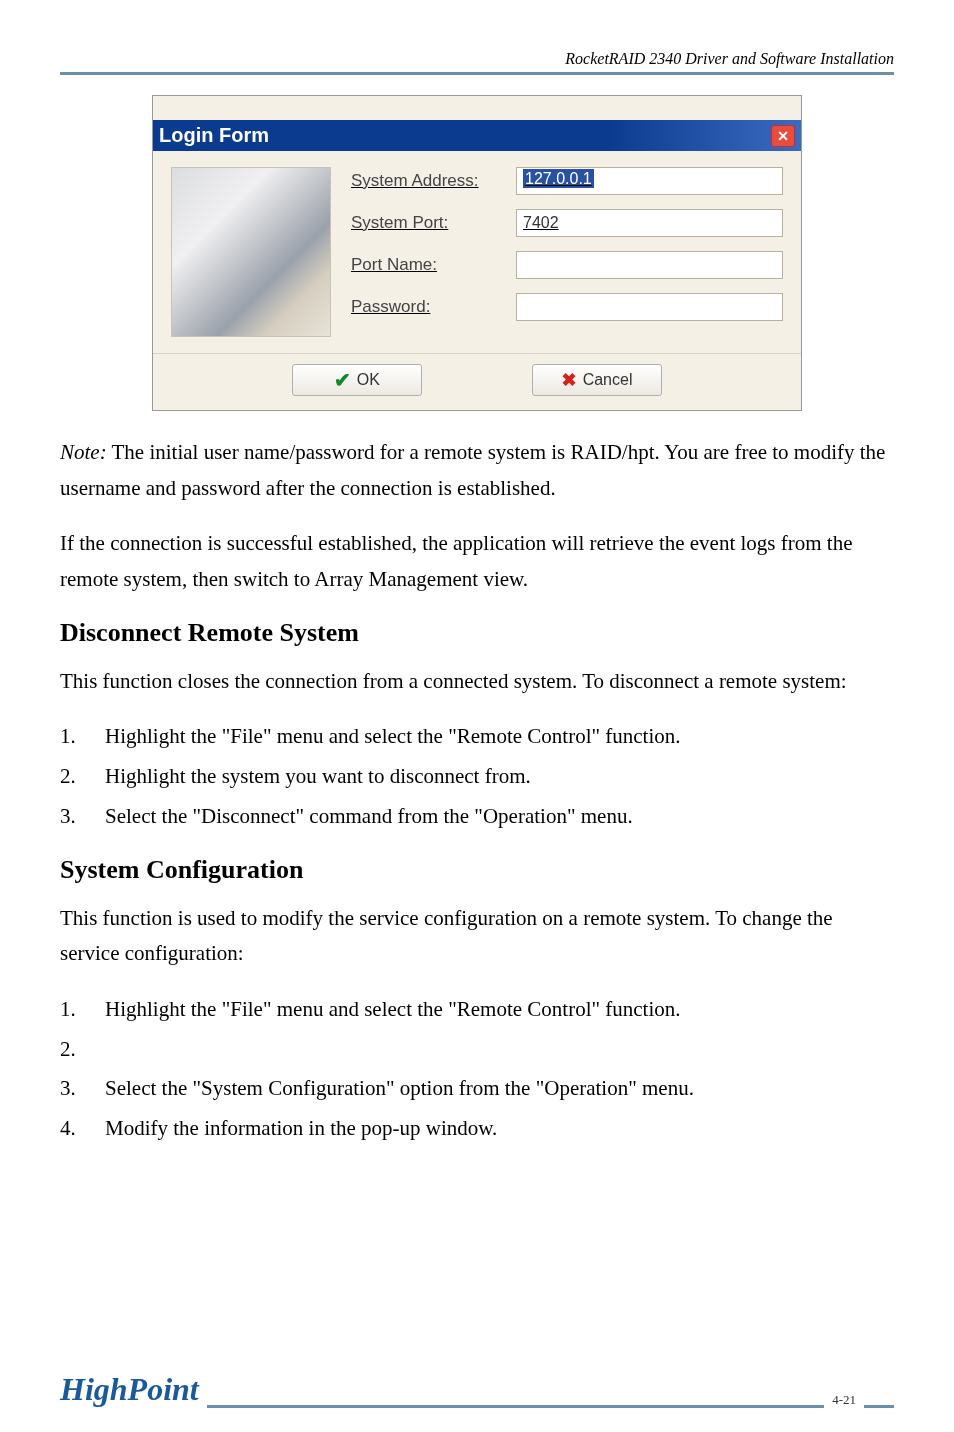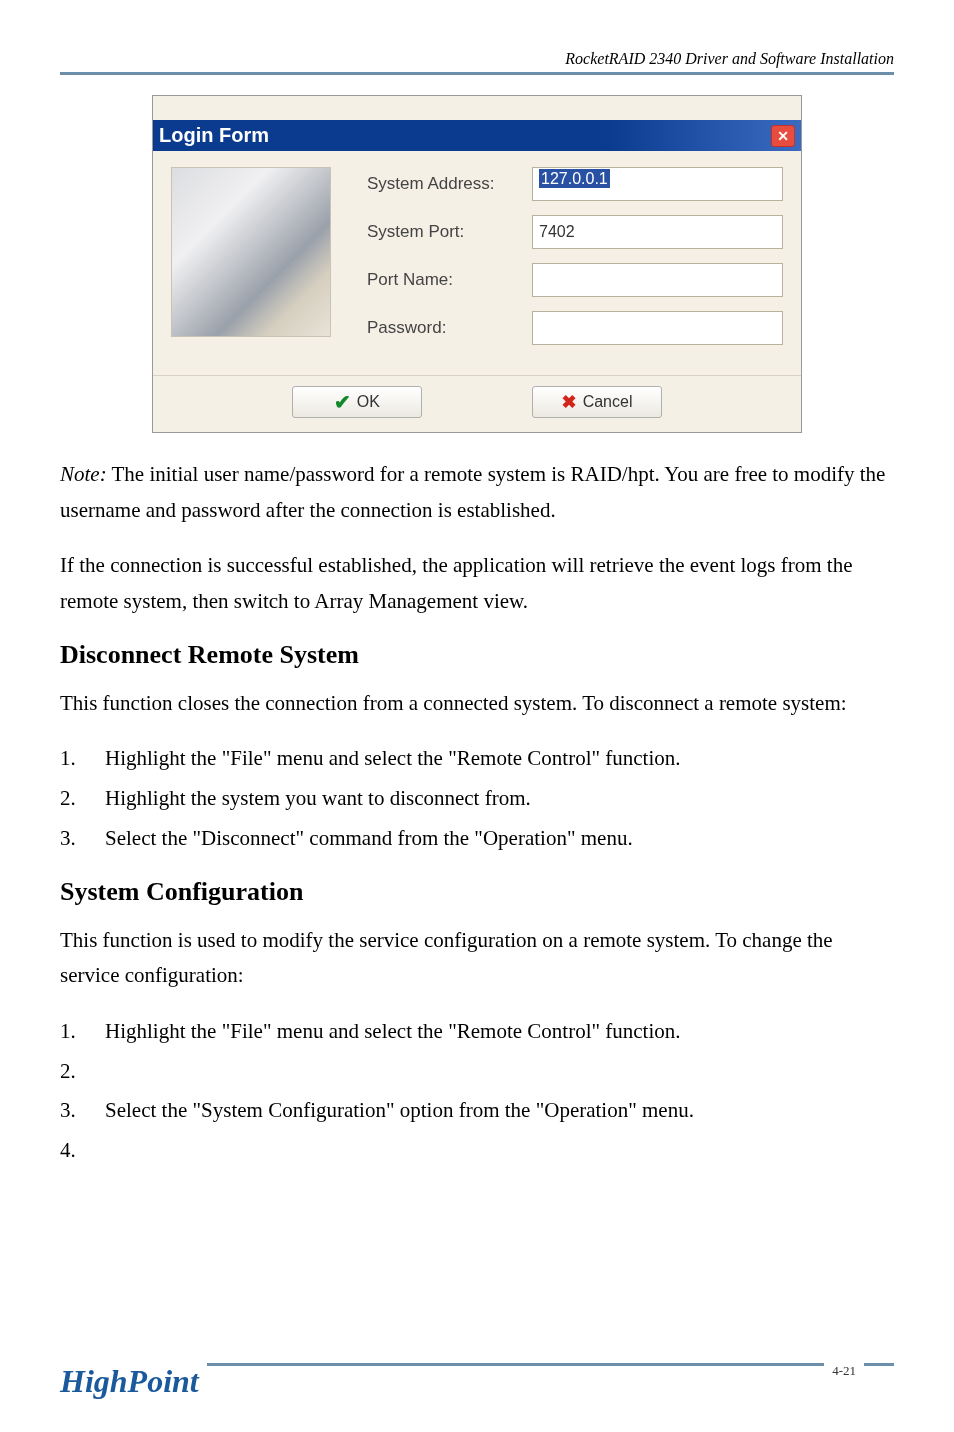--- a/index.html
+++ b/index.html
@@ -54,22 +54,23 @@
     }
     .close-x {
       color: #fff;
       font-family: Arial, sans-serif;
       font-weight: bold;
       font-size: 14px;
     }
     .form-body {
       display: flex;
       padding: 16px 18px;
-      gap: 36px;
+      gap: 20px;
       border-bottom: 1px solid #d8d2c4;
+      text-decoration: underline;
     }
     .placeholder-img {
       width: 160px;
       height: 170px;
       background: linear-gradient(135deg, #dcdde0 0%, #f0f0f2 30%, #c0c3c8 50%, #9aa1ab 65%, #d6cfc0 80%, #e8e3d8 100%);
       border: 1px solid #c9c3b3;
       flex-shrink: 0;
     }
     .fields {
       font-family: "Microsoft Sans Serif", Arial, sans-serif;
@@ -80,21 +81,21 @@
     .field-row {
       display: flex;
       align-items: center;
       margin-bottom: 14px;
     }
     .field-label {
       width: 165px;
     }
     .field-input {
       flex: 1;
-      height: 34px;
+      height: 28px;
       border: 1px solid #b8b19d;
       background: #fff;
       padding: 2px 6px;
       font-family: "Microsoft Sans Serif", Arial, sans-serif;
       font-size: 16px;
       color: #333;
     }
     .selected {
       background: #2851a3;
       color: #fff;
@@ -139,25 +140,25 @@
       padding-left: 0;
       list-style: none;
     }
     .numbered-list li {
       display: flex;
       margin-bottom: 4px;
     }
     .li-num { width: 45px; flex-shrink: 0; }
     .footer {
       position: absolute;
-      bottom: 32px;
+      bottom: 24px;
       left: 60px;
       right: 60px;
       display: flex;
-      align-items: flex-start;
+      align-items: flex-end;
     }
     .footer-logo {
       font-family: "Brush Script MT", cursive;
       font-size: 32px;
       font-weight: bold;
       color: #1a5a9c;
       font-style: italic;
     }
     .footer-line {
       flex: 1;
@@ -258,20 +259,21 @@
     </li>
   <li>
       <span class="li-num">2.</span>
     </li>
   <li>
       <span class="li-num">3.</span>
       <span>Select the "System Configuration" option from the "Operation" menu.</span>
     </li>
   <li>
       <span class="li-num">4.</span>
+      <span>Modify the information in the pop-up window.</span>
     </li>
 </ol>
 
 <div class="footer">
   <span class="footer-logo">HighPoint</span>
   <hr class="footer-line">
   <span class="footer-page">4-21</span>
   <div class="footer-endbar"></div>
 </div>
 

